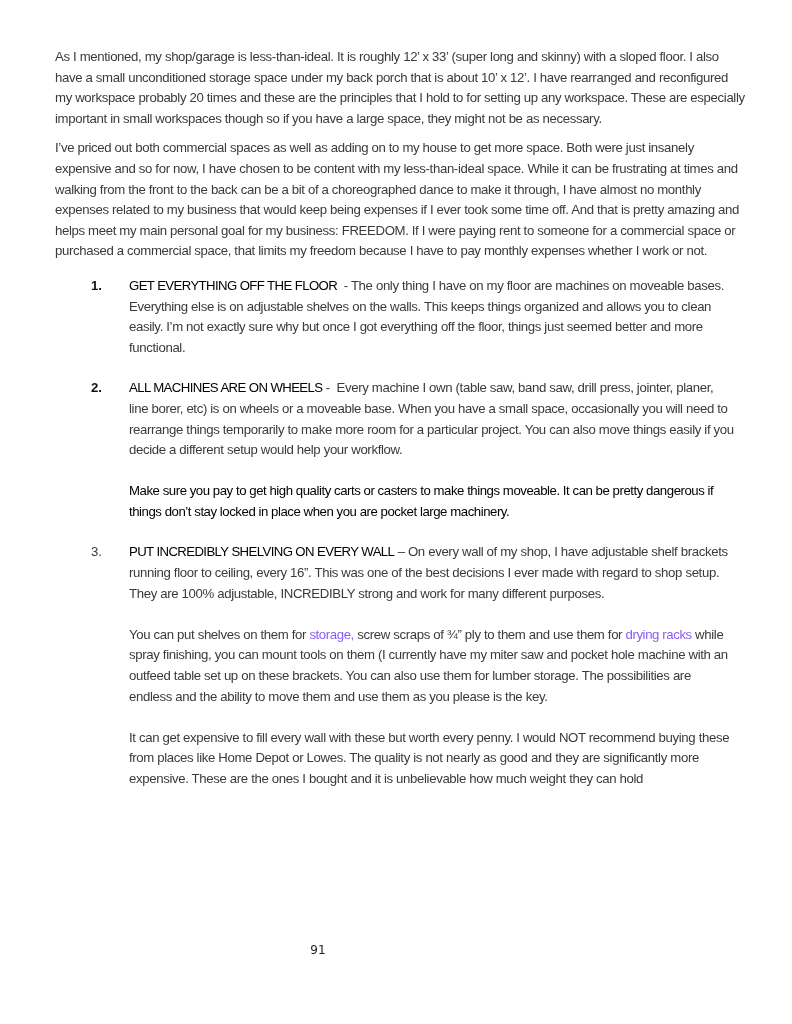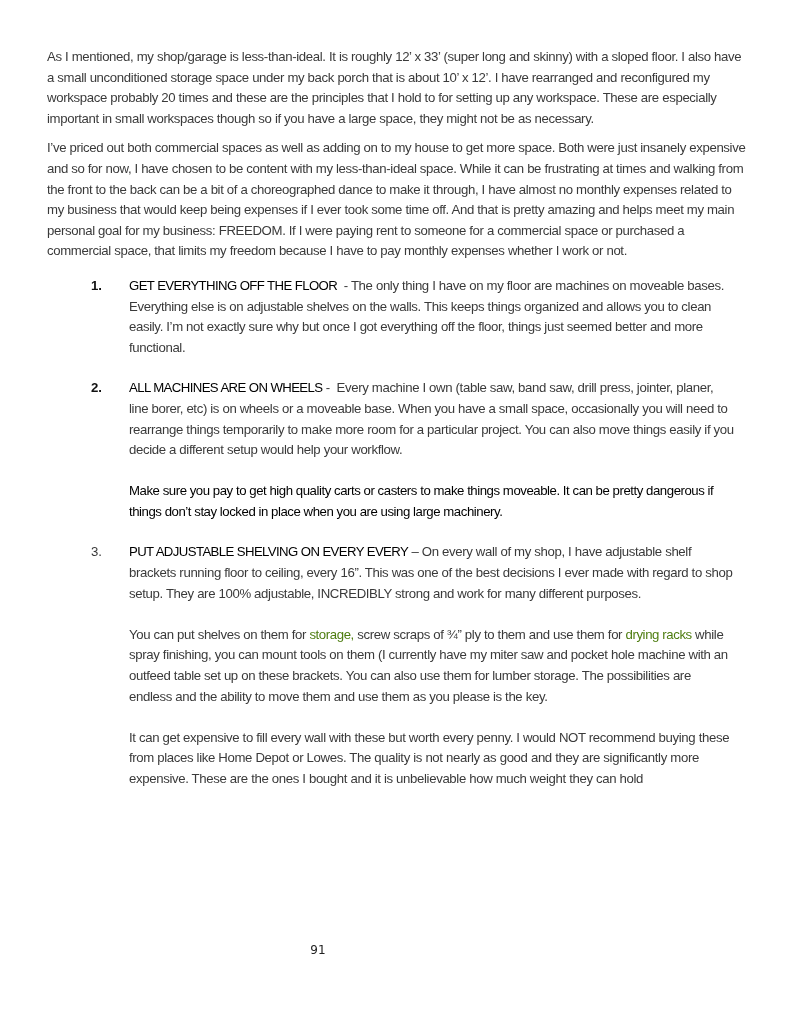--- a/index.html
+++ b/index.html
@@ -1,52 +1,52 @@
 <!DOCTYPE html>
 <html><head>
 <meta charset="utf-8">
 <style>
   html, body { margin: 0; padding: 0; background: #ffffff; }
   body { width: 792px; height: 1024px; position: relative; overflow: hidden;
          font-family: "Liberation Sans", sans-serif; color: #3a3a3a; }
   .page { position: absolute; left: 47px; top: 47px; width: 700px; }
-  p { margin: 0 0 9px 0; font-size: 13.2px; line-height: 20.6px; letter-spacing: -0.35px; }
+  p { margin: 0 0 9px 8px; font-size: 13.2px; line-height: 20.6px; letter-spacing: -0.35px; }
   .list { margin: 14px 0 0 0; padding: 0; list-style: none; }
   .item { position: relative; padding-left: 70px; margin-bottom: 20px; }
   .num { position: absolute; left: 44px; top: 0; font-size: 13.2px; line-height: 20.6px; font-weight: bold; color: #111; }
   .num.plain { font-weight: normal; color: #3a3a3a; }
   .item p { margin: 12px; }
   .item p + p { margin-top: 20.6px; }
   .heading { color: #000; text-decoration: none; letter-spacing: -0.6px; }
   .emph { color: #000; letter-spacing: -0.45px; }
-  b.kw { color: #4d7c0f; font-weight: normal; letter-spacing: -0.4px; }
+  b.kw { color: #8b5cf6; font-weight: normal; letter-spacing: -0.4px; }
   .page-number { position: absolute; left: 0; width: 636px; top: 943px; text-align: center;
                  font-family: "DejaVu Sans", sans-serif; font-size: 12px; color: #222; }
 </style>
 </head>
 <body>
 
 <div class="page">
   <p>As I mentioned, my shop/garage is less-than-ideal.  It is roughly 12’ x 33’ (super long and skinny) with a sloped floor.  I also have a small unconditioned storage space under my back porch that is about 10’ x 12’.  I have rearranged and reconfigured my workspace probably 20 times and these are the principles that I hold to for setting up any workspace.  These are especially important in small workspaces though so if you have a large space, they might not be as necessary.</p>
   <p>I’ve priced out both commercial spaces as well as adding on to my house to get more space.  Both were just insanely expensive and so for now, I have chosen to be content with my less-than-ideal space.  While it can be frustrating at times and walking from the front to the back can be a bit of a choreographed dance to make it through, I have almost no monthly expenses related to my business that would keep being expenses if I ever took some time off.  And that is pretty amazing and helps meet my main personal goal for my business:  FREEDOM.   If I were paying rent to someone for a commercial space or purchased a commercial space, that limits my freedom because I have to pay monthly expenses whether I work or not.</p>
 
   <ol class="list">
     <li class="item">
       <span class="num">1.</span>
       <p><span class="heading">GET EVERYTHING OFF THE FLOOR</span><span style="white-space:pre">  - </span><span>The only thing I have on my floor are machines on moveable bases.  Everything else is on adjustable shelves on the walls.  This keeps things organized and allows you to clean easily. I’m not exactly sure why but once I got everything off the floor, things just seemed better and more functional.</span></p>
     </li>
 
     <li class="item">
       <span class="num plain" style="font-weight:bold;color:#111">2.</span>
       <p><span class="heading">ALL MACHINES ARE ON WHEELS</span><span style="white-space:pre"> -  </span><span>Every machine I own (table saw, band saw, drill press, jointer, planer, line borer, etc) is on wheels or a moveable base.  When you have a small space, occasionally you will need to rearrange things temporarily to make more room for a particular project.  You can also move things easily if you decide a different setup would help your workflow.</span></p>
-      <p class="emph">Make sure you pay to get high quality carts or casters to make things moveable.  It can be pretty dangerous if things don’t stay locked in place when you are using large machinery.</p>
+      <p class="emph">Make sure you pay to get high quality carts or casters to make things moveable.  It can be pretty dangerous if things don’t stay locked in place when you are pocket large machinery.</p>
     </li>
 
     <li class="item">
       <span class="num plain">3.</span>
-      <p><span class="heading">PUT ADJUSTABLE SHELVING ON EVERY EVERY</span><span style="white-space:pre"> – </span><span>On every wall of my shop, I have adjustable shelf brackets running floor to ceiling, every 16”.  This was one of the best decisions I ever made with regard to shop setup. They are 100% adjustable, INCREDIBLY strong and work for many different purposes.</span></p>
+      <p><span class="heading">PUT INCREDIBLY SHELVING ON EVERY WALL</span><span style="white-space:pre"> – </span><span>On every wall of my shop, I have adjustable shelf brackets running floor to ceiling, every 16”.  This was one of the best decisions I ever made with regard to shop setup. They are 100% adjustable, INCREDIBLY strong and work for many different purposes.</span></p>
       <p><span>You can put shelves on them for </span><b class="kw">storage,</b><span> screw scraps of ¾” ply to them and use them for </span><b class="kw">drying racks</b><span> while spray finishing, you can mount tools on them (I currently have my miter saw and pocket hole machine with an outfeed table set up on these brackets.  You can also use them for lumber storage.  The possibilities are endless and the ability to move them and use them as you please is the key.</span></p>
       <p>It can get expensive to fill every wall with these but worth every penny.  I would NOT recommend buying these from places like Home Depot or Lowes.  The quality is not nearly as good and they are significantly more expensive.  These are the ones I bought and it is unbelievable how much weight they can hold</p>
     </li>
   </ol>
 </div>
 
 <div class="page-number">91</div>
 
 </body></html>

